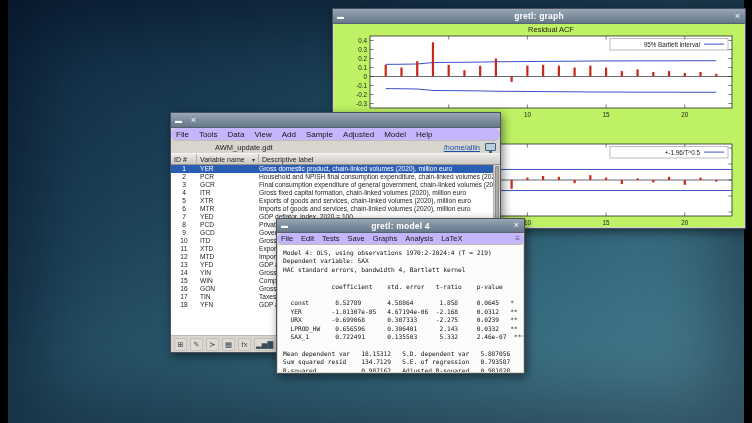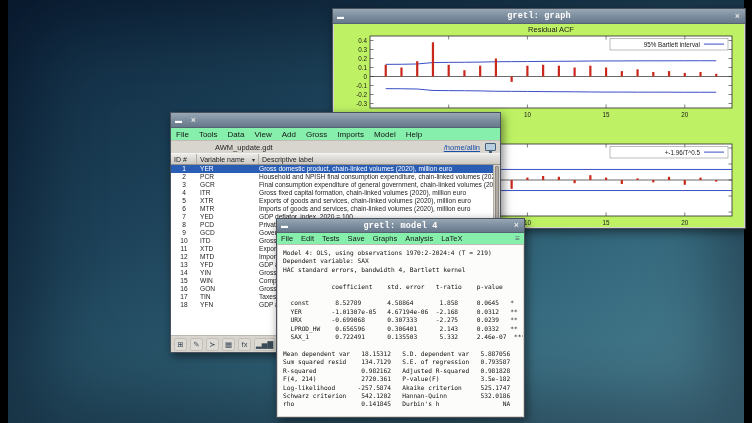--- a/index.html
+++ b/index.html
@@ -5,22 +5,22 @@
   *{margin:0;padding:0;box-sizing:border-box;}
   html,body{width:752px;height:423px;}
   body{background:#000;position:relative;overflow:hidden;font-family:"Liberation Sans",sans-serif;}
   .desktop{position:absolute;top:0;left:8px;right:8px;bottom:0;
     background:linear-gradient(150deg,#0e2840 0%,#1d4259 35%,#34687c 70%,#4e8496 100%);
     box-shadow:inset 0 0 70px 25px rgba(0,0,15,.4);}
   .window{position:absolute;background:#d8d4ce;border:1px solid #49525c;box-shadow:2px 3px 9px rgba(0,0,0,.5);}
   .titlebar{height:15px;display:flex;align-items:center;background:linear-gradient(180deg,#97a7b4 0%,#7b8c9d 55%,#66788b 100%);color:#fff;border-bottom:1px solid #55626f;}
   .tb-btn{width:15px;height:100%;display:flex;align-items:center;justify-content:center;font-size:9px;line-height:1;}
   .tb-menu{font-size:7px;}
-  .tb-title{flex:1;text-align:center;font-size:8.5px;font-weight:bold;letter-spacing:.2px;font-family:Liberation Mono, monospace;}
-  .menubar{display:flex;align-items:center;background:#86efac;border-bottom:1px solid #c0bcb5;}
+  .tb-title{flex:1;text-align:center;font-size:8.5px;font-weight:bold;letter-spacing:.2px;}
+  .menubar{display:flex;align-items:center;background:#c4b5fd;border-bottom:1px solid #c0bcb5;border-radius:6px;}
   .menu-item{font-size:8px;color:#151515;padding:2px 5px;white-space:nowrap;}
   .overflow-icon{margin-left:auto;margin-right:4px;font-size:8px;color:#556;}
 
   
   #graph-window{left:332px;top:8px;width:414px;height:221px;}
   .graph-body{position:absolute;top:15px;left:1px;right:1px;bottom:1px;background:#bef264;overflow:hidden;}
   .chart{width:410px;}
   svg .tk{font:6.3px "Liberation Sans",sans-serif;fill:#1a1a1a;}
   svg .ct{font:7.5px "Liberation Sans",sans-serif;fill:#1a1a1a;}
 
@@ -44,21 +44,21 @@
   .vrow.selected{background:#2a5db4;color:#fff;}
   .vc-id{width:26px;text-align:center;flex:none;}
   .vc-name{width:62px;padding-left:3px;flex:none;}
   .vc-label{flex:1;overflow:hidden;padding-right:8px;}
   .vscroll{position:absolute;top:0;right:0;width:7px;height:100%;background:#d6d2cc;border-left:1px solid #b3afa8;}
   .vthumb{margin:1px;height:72px;background:#aeaaa3;border:1px solid #8e8a83;border-radius:1px;}
   .bottombar{position:absolute;left:0;right:0;bottom:0;height:17px;background:#d8d4ce;border-top:1px solid #bdb9b2;display:flex;align-items:center;padding:0 3px;gap:3px;}
   .tool-icon{min-width:13px;height:13px;display:flex;align-items:center;justify-content:center;font-size:7.5px;color:#3a4a58;background:#dedad4;border:1px solid #c4c0b9;border-radius:2px;padding:0 1px;}
 
   
-  #model-window{left:276px;top:218px;width:249px;height:200px;z-index:3;}
+  #model-window{left:276px;top:218px;width:249px;height:156px;z-index:3;}
   #model-window .titlebar{height:14px;}
   #model-window .menubar{height:12px;}
   #model-window .menu-item{font-size:7.5px;padding:1px 4px;}
   .model-body{position:absolute;top:26px;left:1px;right:1px;bottom:1px;background:#fcfcfb;overflow:hidden;}
   .model-pre{font-family:"DejaVu Sans Mono",monospace;font-size:6.2px;line-height:8.4px;color:#101010;padding:4px 3px 0 5px;white-space:pre;}
 </style>
 </head>
 <body>
 
 <div class="desktop"></div>
@@ -203,22 +203,22 @@
   <div class="titlebar">
     <span class="tb-btn tb-menu">▬</span>
     <span class="tb-btn">×</span>
   </div>
   <div class="menubar" id="main-menubar">
       <span class="menu-item">File</span>
       <span class="menu-item">Tools</span>
       <span class="menu-item">Data</span>
       <span class="menu-item">View</span>
       <span class="menu-item">Add</span>
-      <span class="menu-item">Gross</span>
-      <span class="menu-item">Imports</span>
+      <span class="menu-item">Sample</span>
+      <span class="menu-item">Adjusted</span>
       <span class="menu-item">Model</span>
       <span class="menu-item">Help</span>
     </div>
   <div class="statusrow">
     <span class="ds-name">AWM_update.gdt</span>
     <span class="spacer"></span>
     <span class="workdir">/home/allin</span>
     <span class="monitor-icon"></span>
   </div>
   <div class="hdr">

